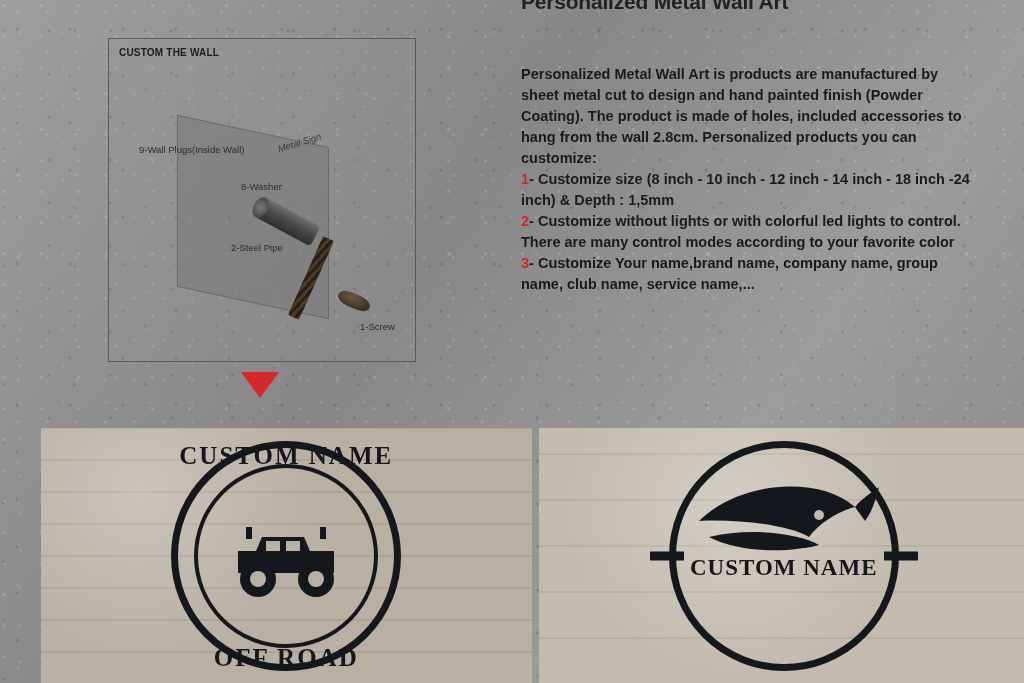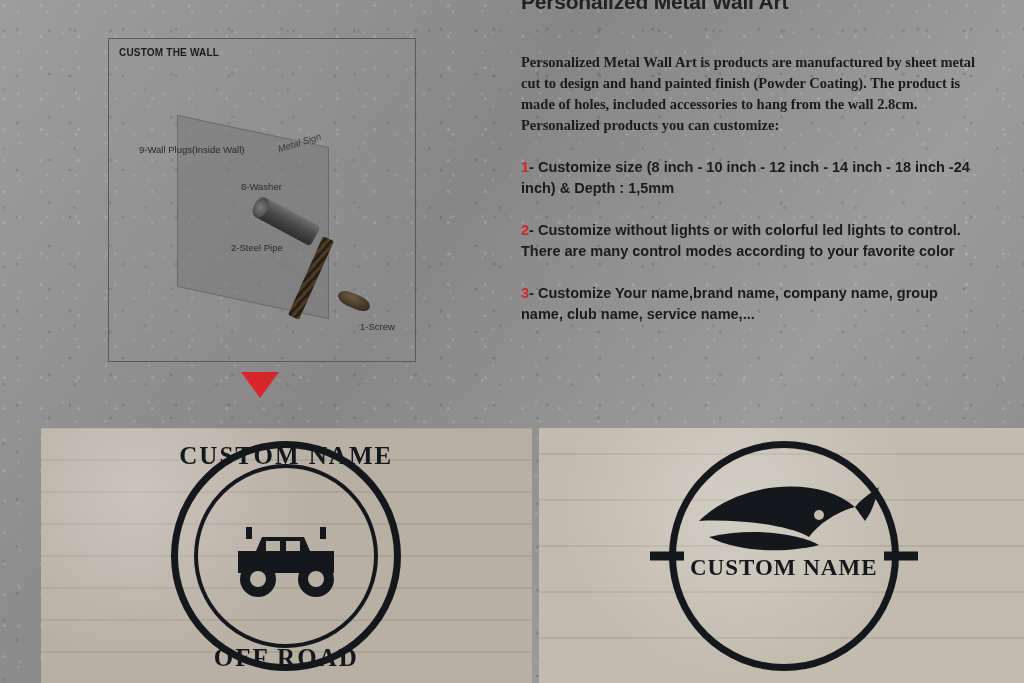--- a/index.html
+++ b/index.html
@@ -143,22 +143,22 @@
     
     margin-top: -8px;
   }
   .para {
     font-size: 14.5px;
     font-weight: bold;
     color: #1b1b1b;
     line-height: 21px;
     margin: 0;
   }
-  .para.intro { margin-top: 40px; font-family: Liberation Serif, serif; }
-  .para.item  { margin-top: 21px; }
+  .para.intro { margin-top: 52px; }
+  .para.item  { }
   .num {
     color: #d4242a;
   }
 
   
   .gallery {
     position: absolute;
     left: 18px;
     top: 428px;
     width: 988px;

